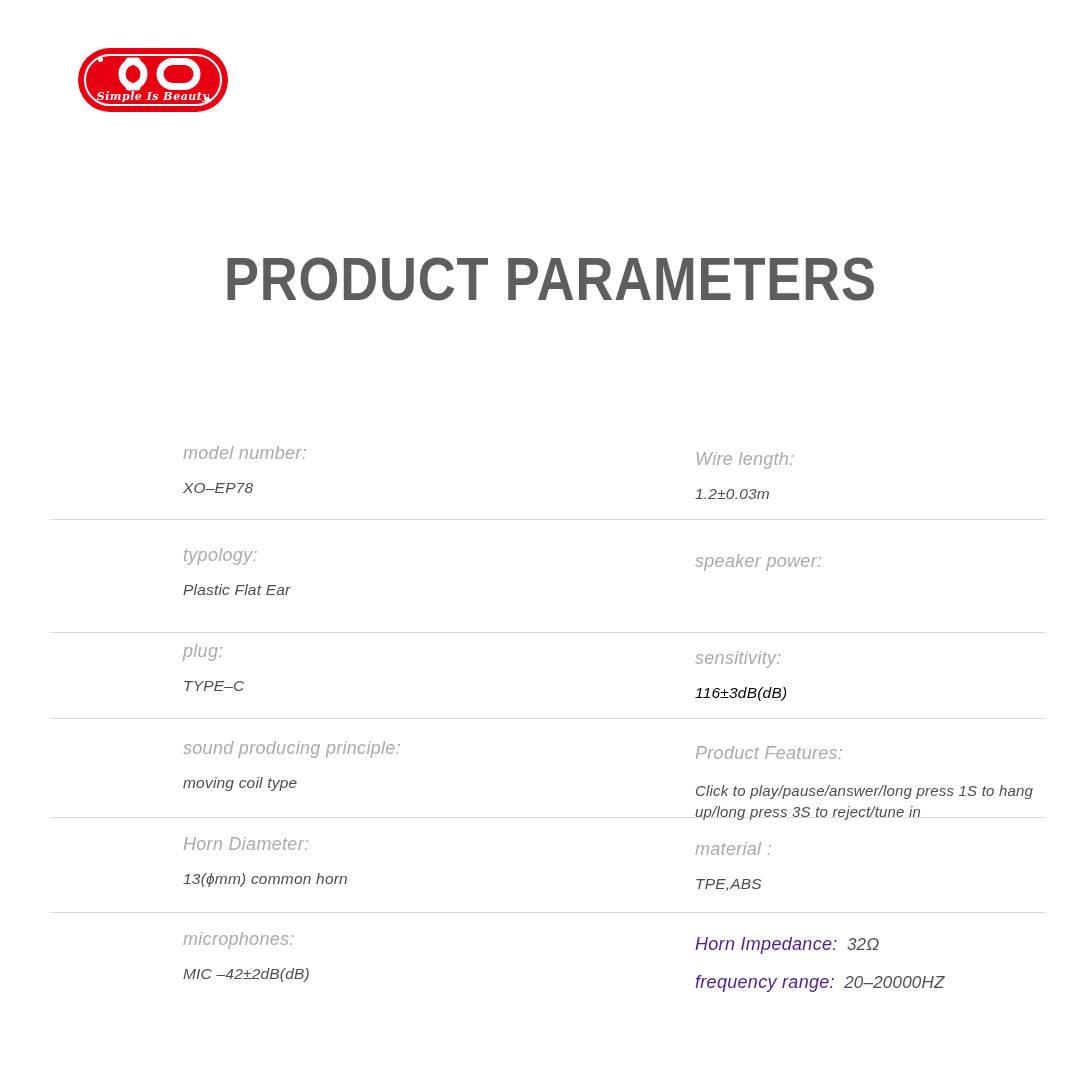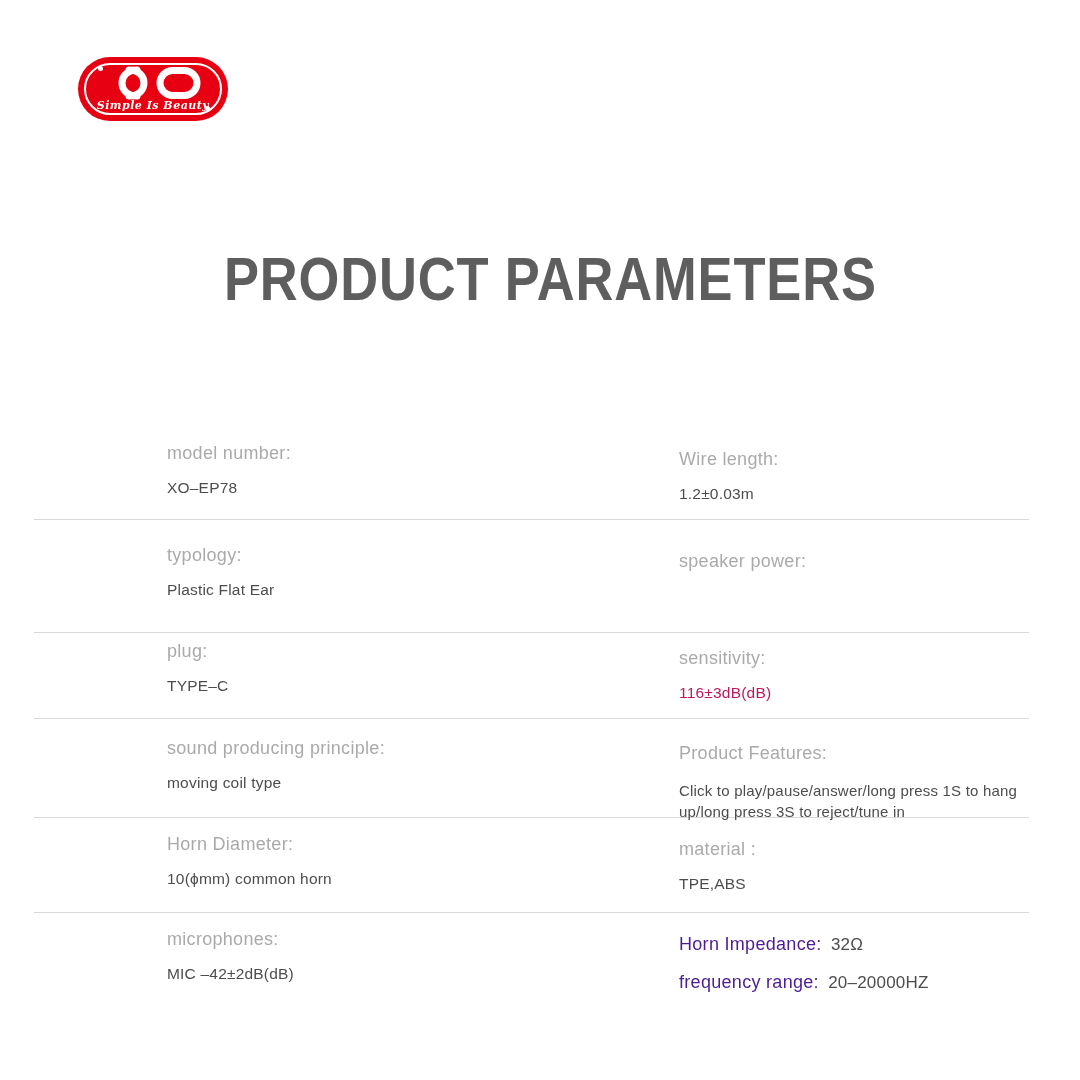--- a/index.html
+++ b/index.html
@@ -7,21 +7,21 @@
   body {
     position: relative;
     background: #ffffff;
     font-family: "Liberation Sans", "DejaVu Sans", sans-serif;
     overflow: hidden;
   }
 
   
   .logo {
     position: absolute;
-    left: 78px; top: 57px;
+    left: 78px; top: 48px;
     width: 150px; height: 64px;
     background: #e60012;
     border-radius: 32px;
   }
   .logo-inner-border {
     position: absolute;
     left: 6px; top: 6px; right: 6px; bottom: 6px;
     border: 2px solid #ffffff;
     border-radius: 26px;
   }
@@ -57,22 +57,23 @@
     color: #5e5e5e;
     letter-spacing: 1px;
     white-space: nowrap;
     transform: scaleX(0.86);
     transform-origin: left center;
   }
 
   
   .spec-table {
     position: absolute;
-    left: 34px; top: 430px;
+    left: 50px; top: 430px;
     width: 995px;
+    font-style: italic;
   }
   .spec-row {
     position: relative;
     border-bottom: 1px solid #d9d9d9;
   }
   .spec-row.last { border-bottom: none; }
   .r1 { height: 90px; }
   .r2 { height: 113px; }
   .r3 { height: 86px; }
   .r4 { height: 99px; }
@@ -92,21 +93,21 @@
     color: #aaaaaa;
     letter-spacing: 0.3px;
   }
   .spec-value {
     margin-top: 17px;
     font-size: 15.5px;
     line-height: 16px;
     color: #4d4d4d;
     letter-spacing: 0.2px;
   }
-  .spec-value.muted { color: #be185d; }
+  .spec-value.muted { color: #000000; }
   .spec-value.wrap { line-height: 21px; font-size: 15px; }
 
   
   .r1 .cell.left  { padding-top: 13px; }
   .r1 .cell.right { padding-top: 19px; }
   .r2 .cell.left  { padding-top: 25px; }
   .r2 .cell.right { padding-top: 31px; }
   .r3 .cell.left  { padding-top: 8px; }
   .r3 .cell.right { padding-top: 15px; }
   .r4 .cell.left  { padding-top: 19px; }
@@ -179,21 +180,21 @@
     </div>
     <div class="cell right">
       <div class="spec-label">Product Features:</div>
       <div class="spec-value wrap">Click to play/pause/answer/long press 1S to hang up/long press 3S to reject/tune in</div>
     </div>
   </div>
 
   <div class="spec-row r5">
     <div class="cell left">
       <div class="spec-label">Horn Diameter:</div>
-      <div class="spec-value">10(ϕmm) common horn</div>
+      <div class="spec-value">13(ϕmm) common horn</div>
     </div>
     <div class="cell right">
       <div class="spec-label">material :</div>
       <div class="spec-value">TPE,ABS</div>
     </div>
   </div>
 
   <div class="spec-row r6 last">
     <div class="cell left">
       <div class="spec-label">microphones:</div>

